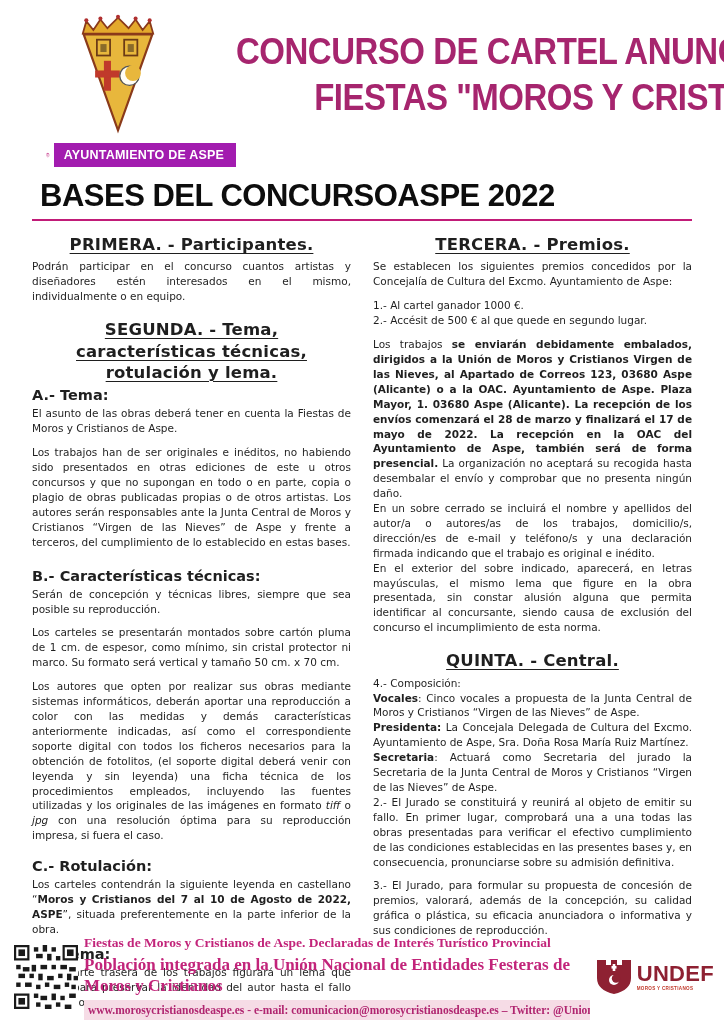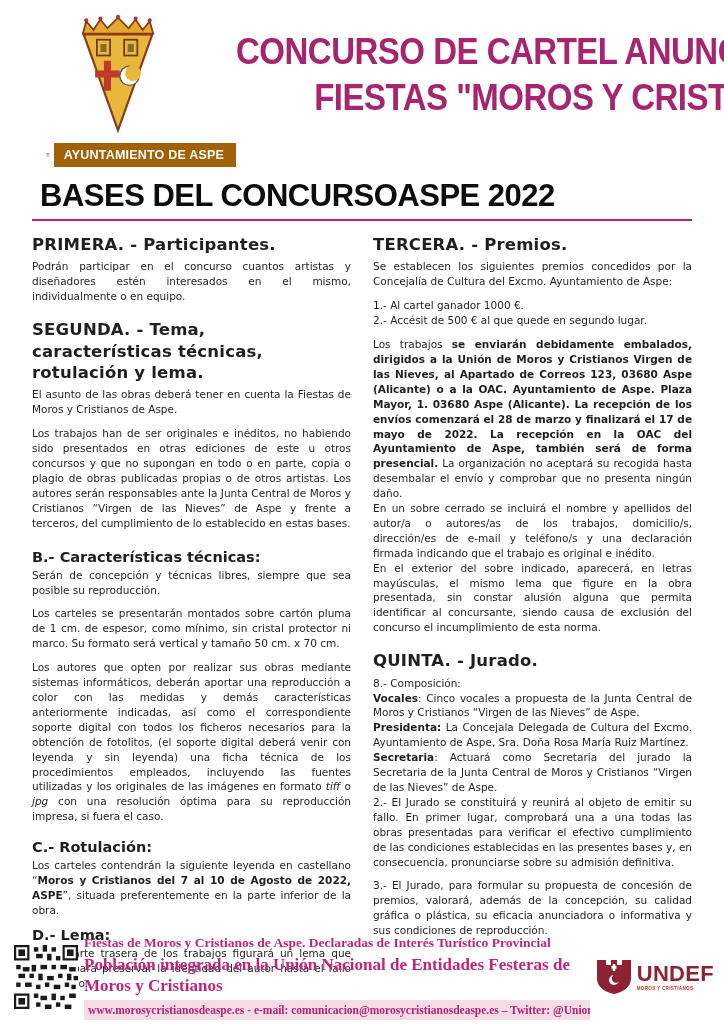--- a/index.html
+++ b/index.html
@@ -3,39 +3,39 @@
 <meta charset="utf-8">
 <style>
   html,body{margin:0;padding:0;background:#9a9a9a;}
   .page{position:relative;width:724px;height:1024px;background:#ffffff;overflow:hidden;
         font-family:"DejaVu Sans",sans-serif;color:#1f1f1f;box-sizing:border-box;}
   
   .header{display:flex;padding:12px 32px 0 46px;}
   .logo-stack{width:190px;flex:none;}
   .shield-wrap{padding-left:28px;height:126px;}
   .ayto-row{display:flex;align-items:center;gap:4px;margin-top:2px;}
-  .badge{background:#a16207;color:#fff;font-family:"Liberation Sans",sans-serif;
+  .badge{background:#a21caf;color:#fff;font-family:"Liberation Sans",sans-serif;
          font-weight:bold;font-size:12.5px;letter-spacing:.2px;padding:5px 12px 5px 10px;white-space:nowrap;}
   .titles{flex:1;text-align:right;color:#A6256E;font-family:"Liberation Sans",sans-serif;
           font-weight:bold;font-stretch:condensed;margin-top:16px;
           transform:scaleY(1.12);transform-origin:top right;}
   .title-line{font-size:33px;line-height:1.25;letter-spacing:-.5px;white-space:nowrap;}
   
   .subtitle-row{display:flex;align-items:baseline;
                 padding:8px 72px 0 40px;font-family:"Liberation Sans",sans-serif;
                 font-weight:bold;font-stretch:condensed;color:#0d0d0d;}
   .subtitle-row span{font-size:31px;letter-spacing:-.5px;}
   .rule{border:none;border-top:2.5px solid #C11B78;margin:5px 32px 13px 32px;height:0;}
   
   .columns{display:flex;gap:22px;padding:0 32px;}
   .col{flex:1;min-width:0;}
   .col p{font-size:10.5px;line-height:1.42;text-align:justify;margin:0 0 9px;}
   .col p.tight{margin-bottom:0;}
-  .h-section{font-size:16.5px;letter-spacing:.2px;
-             text-underline-offset:3px;text-decoration-thickness:1.4px;margin:0 0 4px;line-height:1.3;}
+  .h-section{font-size:16.5px;letter-spacing:.2px;text-decoration:underline;
+             text-underline-offset:3px;text-decoration-thickness:1.4px;margin:0 0 4px;line-height:1.3;text-align:center;}
   .h-sub{font-size:14.5px;margin:1px 0 3px;}
   .gap{margin-top:15px;}
   .gap-s{margin-top:18px;}
   b{font-weight:bold;} i{font-style:italic;}
   
   .footer{position:absolute;left:0;right:0;bottom:4px;display:flex;align-items:center;}
   .qr{flex:none;margin:0 6px 0 14px;}
   .footer-center{flex:1;color:#C2247A;font-family:Liberation Serif, serif;
                  font-stretch:condensed;min-width:0;}
   .f1{font-weight:bold;font-size:13.5px;line-height:1.25;}
@@ -103,20 +103,21 @@
   </div>
   <hr class="rule">
 
   <div class="columns">
 
     <section class="col">
       <h2 class="h-section">PRIMERA. - Participantes.</h2>
       <p>Podrán participar en el concurso cuantos artistas y diseñadores estén interesados en el mismo, individualmente o en equipo.</p>
 
       <h2 class="h-section gap">SEGUNDA. - Tema, características técnicas, rotulación y lema.</h2>
+      <h3 class="h-sub">A.- Tema:</h3>
       <p>El asunto de las obras deberá tener en cuenta la Fiestas de Moros y Cristianos de Aspe.</p>
       <p>Los trabajos han de ser originales e inéditos, no habiendo sido presentados en otras ediciones de este u otros concursos y que no supongan en todo o en parte, copia o plagio de obras publicadas propias o de otros artistas. Los autores serán responsables ante la Junta Central de Moros y Cristianos “Virgen de las Nieves” de Aspe y frente a terceros, del cumplimiento de lo establecido en estas bases.</p>
 
       <h3 class="h-sub gap-s">B.- Características técnicas:</h3>
       <p>Serán de concepción y técnicas libres, siempre que sea posible su reproducción.</p>
       <p>Los carteles se presentarán montados sobre cartón pluma de 1 cm. de espesor, como mínimo, sin cristal protector ni marco. Su formato será vertical y tamaño 50 cm. x 70 cm.</p>
       <p><span>Los autores que opten por realizar sus obras mediante sistemas informáticos, deberán aportar una reproducción a color con las medidas y demás características anteriormente indicadas, así como el correspondiente soporte digital con todos los ficheros necesarios para la obtención de fotolitos, (el soporte digital deberá venir con leyenda y sin leyenda) una ficha técnica de los procedimientos empleados, incluyendo las fuentes utilizadas y los originales de las imágenes en formato </span><i>tiff</i><span> o </span><i>jpg</i><span> con una resolución óptima para su reproducción impresa, si fuera el caso.</span></p>
 
       <h3 class="h-sub gap">C.- Rotulación:</h3>
       <p><span>Los carteles contendrán la siguiente leyenda en castellano “</span><b>Moros y Cristianos del 7 al 10 de Agosto de 2022, ASPE</b><span>”, situada preferentemente en la parte inferior de la obra.</span></p>
@@ -128,22 +129,22 @@
     <section class="col">
       <h2 class="h-section">TERCERA. - Premios.</h2>
       <p>Se establecen los siguientes premios concedidos por la Concejalía de Cultura del Excmo. Ayuntamiento de Aspe:</p>
       <p class="tight">1.- Al cartel ganador 1000 €.</p>
       <p>2.- Accésit de 500 € al que quede en segundo lugar.</p>
 
       <p class="tight"><span>Los trabajos </span><b>se enviarán debidamente embalados, dirigidos a la Unión de Moros y Cristianos Virgen de las Nieves, al Apartado de Correos 123, 03680 Aspe (Alicante) o a la OAC. Ayuntamiento de Aspe. Plaza Mayor, 1. 03680 Aspe (Alicante). La recepción de los envíos comenzará el 28 de marzo y finalizará el 17 de mayo de 2022. La recepción en la OAC del Ayuntamiento de Aspe, también será de forma presencial.</b><span> La organización no aceptará su recogida hasta desembalar el envío y comprobar que no presenta ningún daño.</span></p>
       <p class="tight">En un sobre cerrado se incluirá el nombre y apellidos del autor/a o autores/as de los trabajos, domicilio/s, dirección/es de e-mail y teléfono/s y una declaración firmada indicando que el trabajo es original e inédito.</p>
       <p>En el exterior del sobre indicado, aparecerá, en letras mayúsculas, el mismo lema que figure en la obra presentada, sin constar alusión alguna que permita identificar al concursante, siendo causa de exclusión del concurso el incumplimiento de esta norma.</p>
 
-      <h2 class="h-section gap">QUINTA. - Jurado.</h2>
-      <p class="tight">8.- Composición:</p>
+      <h2 class="h-section gap">QUINTA. - Central.</h2>
+      <p class="tight">4.- Composición:</p>
       <p class="tight"><b>Vocales</b><span>: Cinco vocales a propuesta de la Junta Central de Moros y Cristianos “Virgen de las Nieves” de Aspe.</span></p>
       <p class="tight"><b>Presidenta:</b><span> La Concejala Delegada de Cultura del Excmo. Ayuntamiento de Aspe, Sra. Doña Rosa María Ruiz Martínez.</span></p>
       <p class="tight"><b>Secretaria</b><span>: Actuará como Secretaria del jurado la Secretaria de la Junta Central de Moros y Cristianos “Virgen de las Nieves” de Aspe.</span></p>
       <p>2.- El Jurado se constituirá y reunirá al objeto de emitir su fallo. En primer lugar, comprobará una a una todas las obras presentadas para verificar el efectivo cumplimiento de las condiciones establecidas en las presentes bases y, en consecuencia, pronunciarse sobre su admisión definitiva.</p>
       <p>3.- El Jurado, para formular su propuesta de concesión de premios, valorará, además de la concepción, su calidad gráfica o plástica, su eficacia anunciadora o informativa y sus condiciones de reproducción.</p>
     </section>
   </div>
 
   <div class="footer">
     <svg class="qr" width="64" height="64" viewBox="0 0 29 29">

